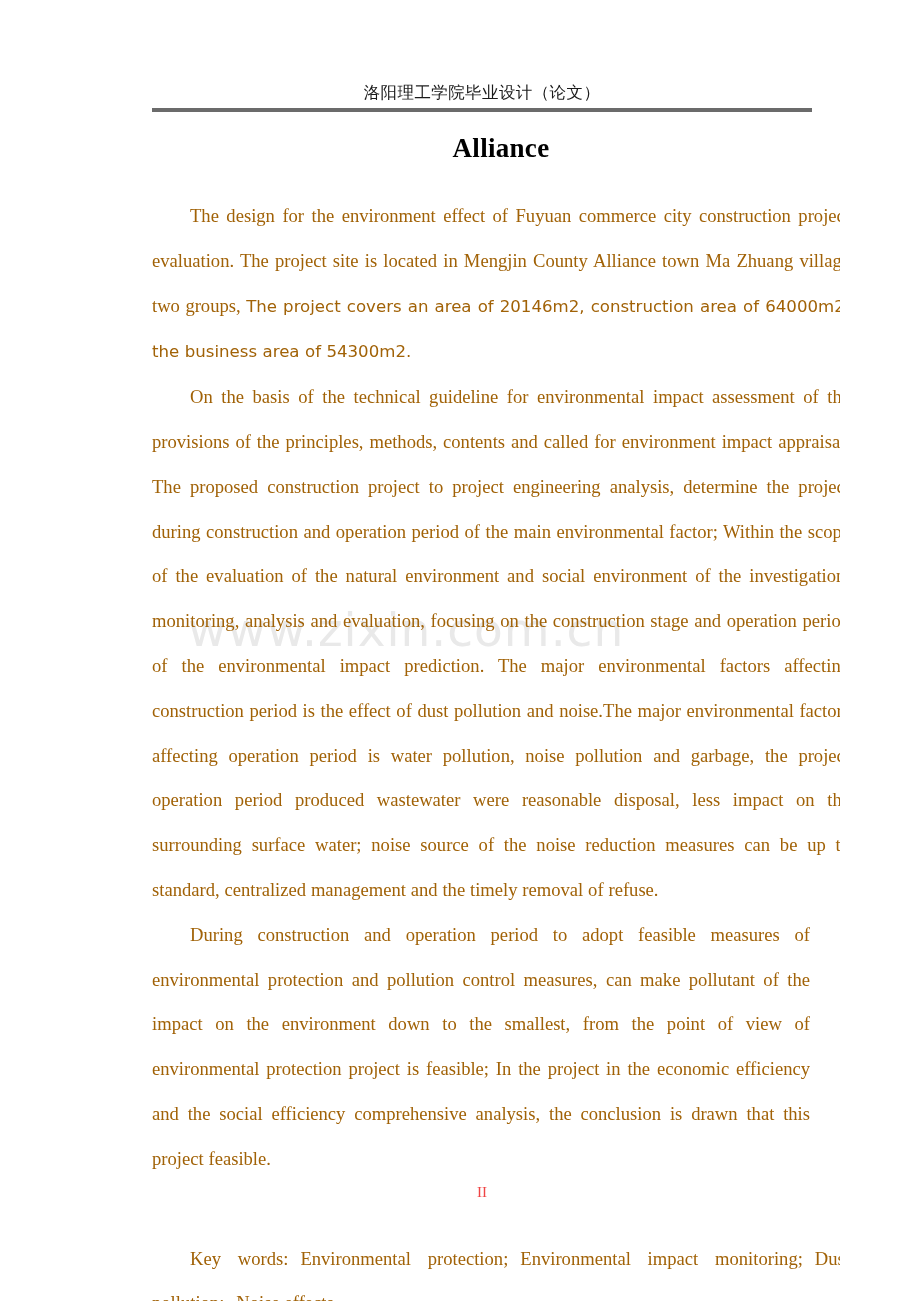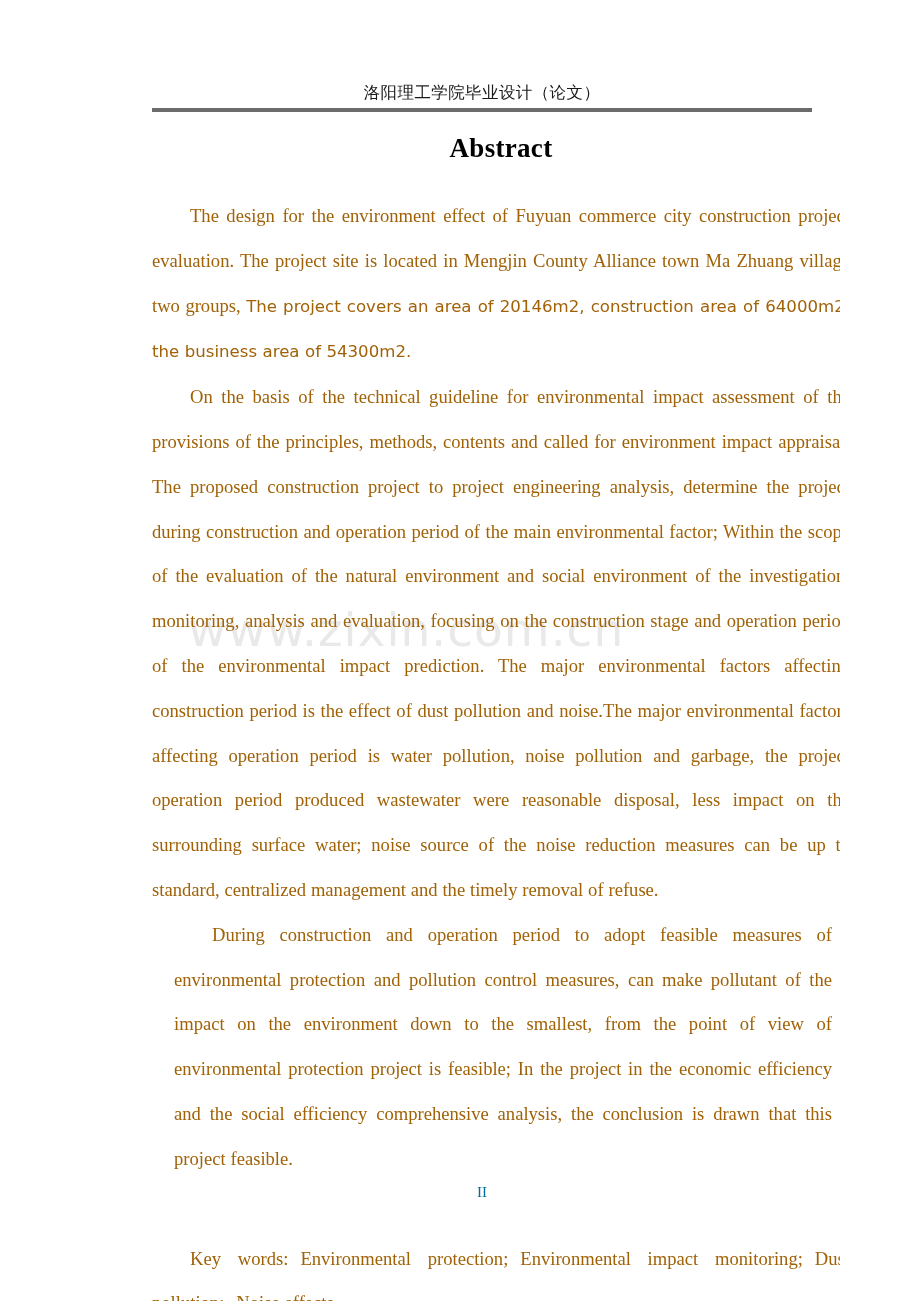--- a/index.html
+++ b/index.html
@@ -85,21 +85,20 @@
     color: #a16207;
     text-align: justify;
     text-align-last: left;
     text-justify: inter-word;
     margin: 0;
     text-indent: 38px;
     word-spacing: 0.2px;
   }
   p.para.narrow {
     width: 658px;
-    margin-left: 22px;
   }
   p.keywords {
     margin: 0;
     padding-top: 55px;
   }
   .kw-label {
     font-weight: normal;
   }
   .sans-run {
     font-family: "DejaVu Sans", "Liberation Sans", sans-serif;
@@ -111,39 +110,39 @@
   .footer-zone {
     position: absolute;
     left: 152px;
     top: 1182px;
     width: 660px;
     text-align: center;
   }
   .page-number {
     font-family: "Liberation Serif", "DejaVu Serif", serif;
     font-size: 15px;
-    color: #0369a1;
+    color: #ef4444;
     line-height: 20px;
   }
 </style>
 </head>
 <body>
 
 <div class="page">
 
   <div class="header-zone">
     <div class="header-text">洛阳理工学院毕业设计（论文）</div>
     <div class="header-rule"></div>
   </div>
 
   <div class="watermark">www.zixin.com.cn</div>
 
   <div class="doc-body">
 
-    <h1 class="doc-title">Abstract</h1>
+    <h1 class="doc-title">Alliance</h1>
 
     <p class="para"><span>The design for the environment effect of Fuyuan commerce city construction project evaluation. The project site is located in Mengjin County Alliance town Ma Zhuang village two groups, </span><span class="sans-run">The project covers an area of 20146m2, construction area of 64000m2, the business area of 54300m2.</span></p>
 
     <p class="para">On the basis of the technical guideline for environmental impact assessment of the provisions of the principles, methods, contents and called for environment impact appraisal. The proposed construction project to project engineering analysis, determine the project during construction and operation period of the main environmental factor; Within the scope of the evaluation of the natural environment and social environment of the investigation, monitoring, analysis and evaluation, focusing on the construction stage and operation period of the environmental impact prediction. The major environmental factors affecting construction period is the effect of dust pollution and noise.The major environmental factors affecting operation period is water pollution, noise pollution and garbage, the project operation period produced wastewater were reasonable disposal, less impact on the surrounding surface water; noise source of the noise reduction measures can be up to standard, centralized management and the timely removal of refuse.</p>
 
     <p class="para narrow">During construction and operation period to adopt feasible measures of environmental protection and pollution control measures, can make pollutant of the impact on the environment down to the smallest, from the point of view of environmental protection project is feasible; In the project in the economic efficiency and the social efficiency comprehensive analysis, the conclusion is drawn that this project feasible.</p>
 
     <p class="para keywords"><span class="kw-label">Key  words:</span><span class="sp"></span><span>Environmental protection;</span><span class="sp"></span><span>Environmental impact monitoring;</span><span class="sp"></span><span>Dust pollution;</span><span class="sp"></span><span>Noise effects</span></p>
 
   </div>

